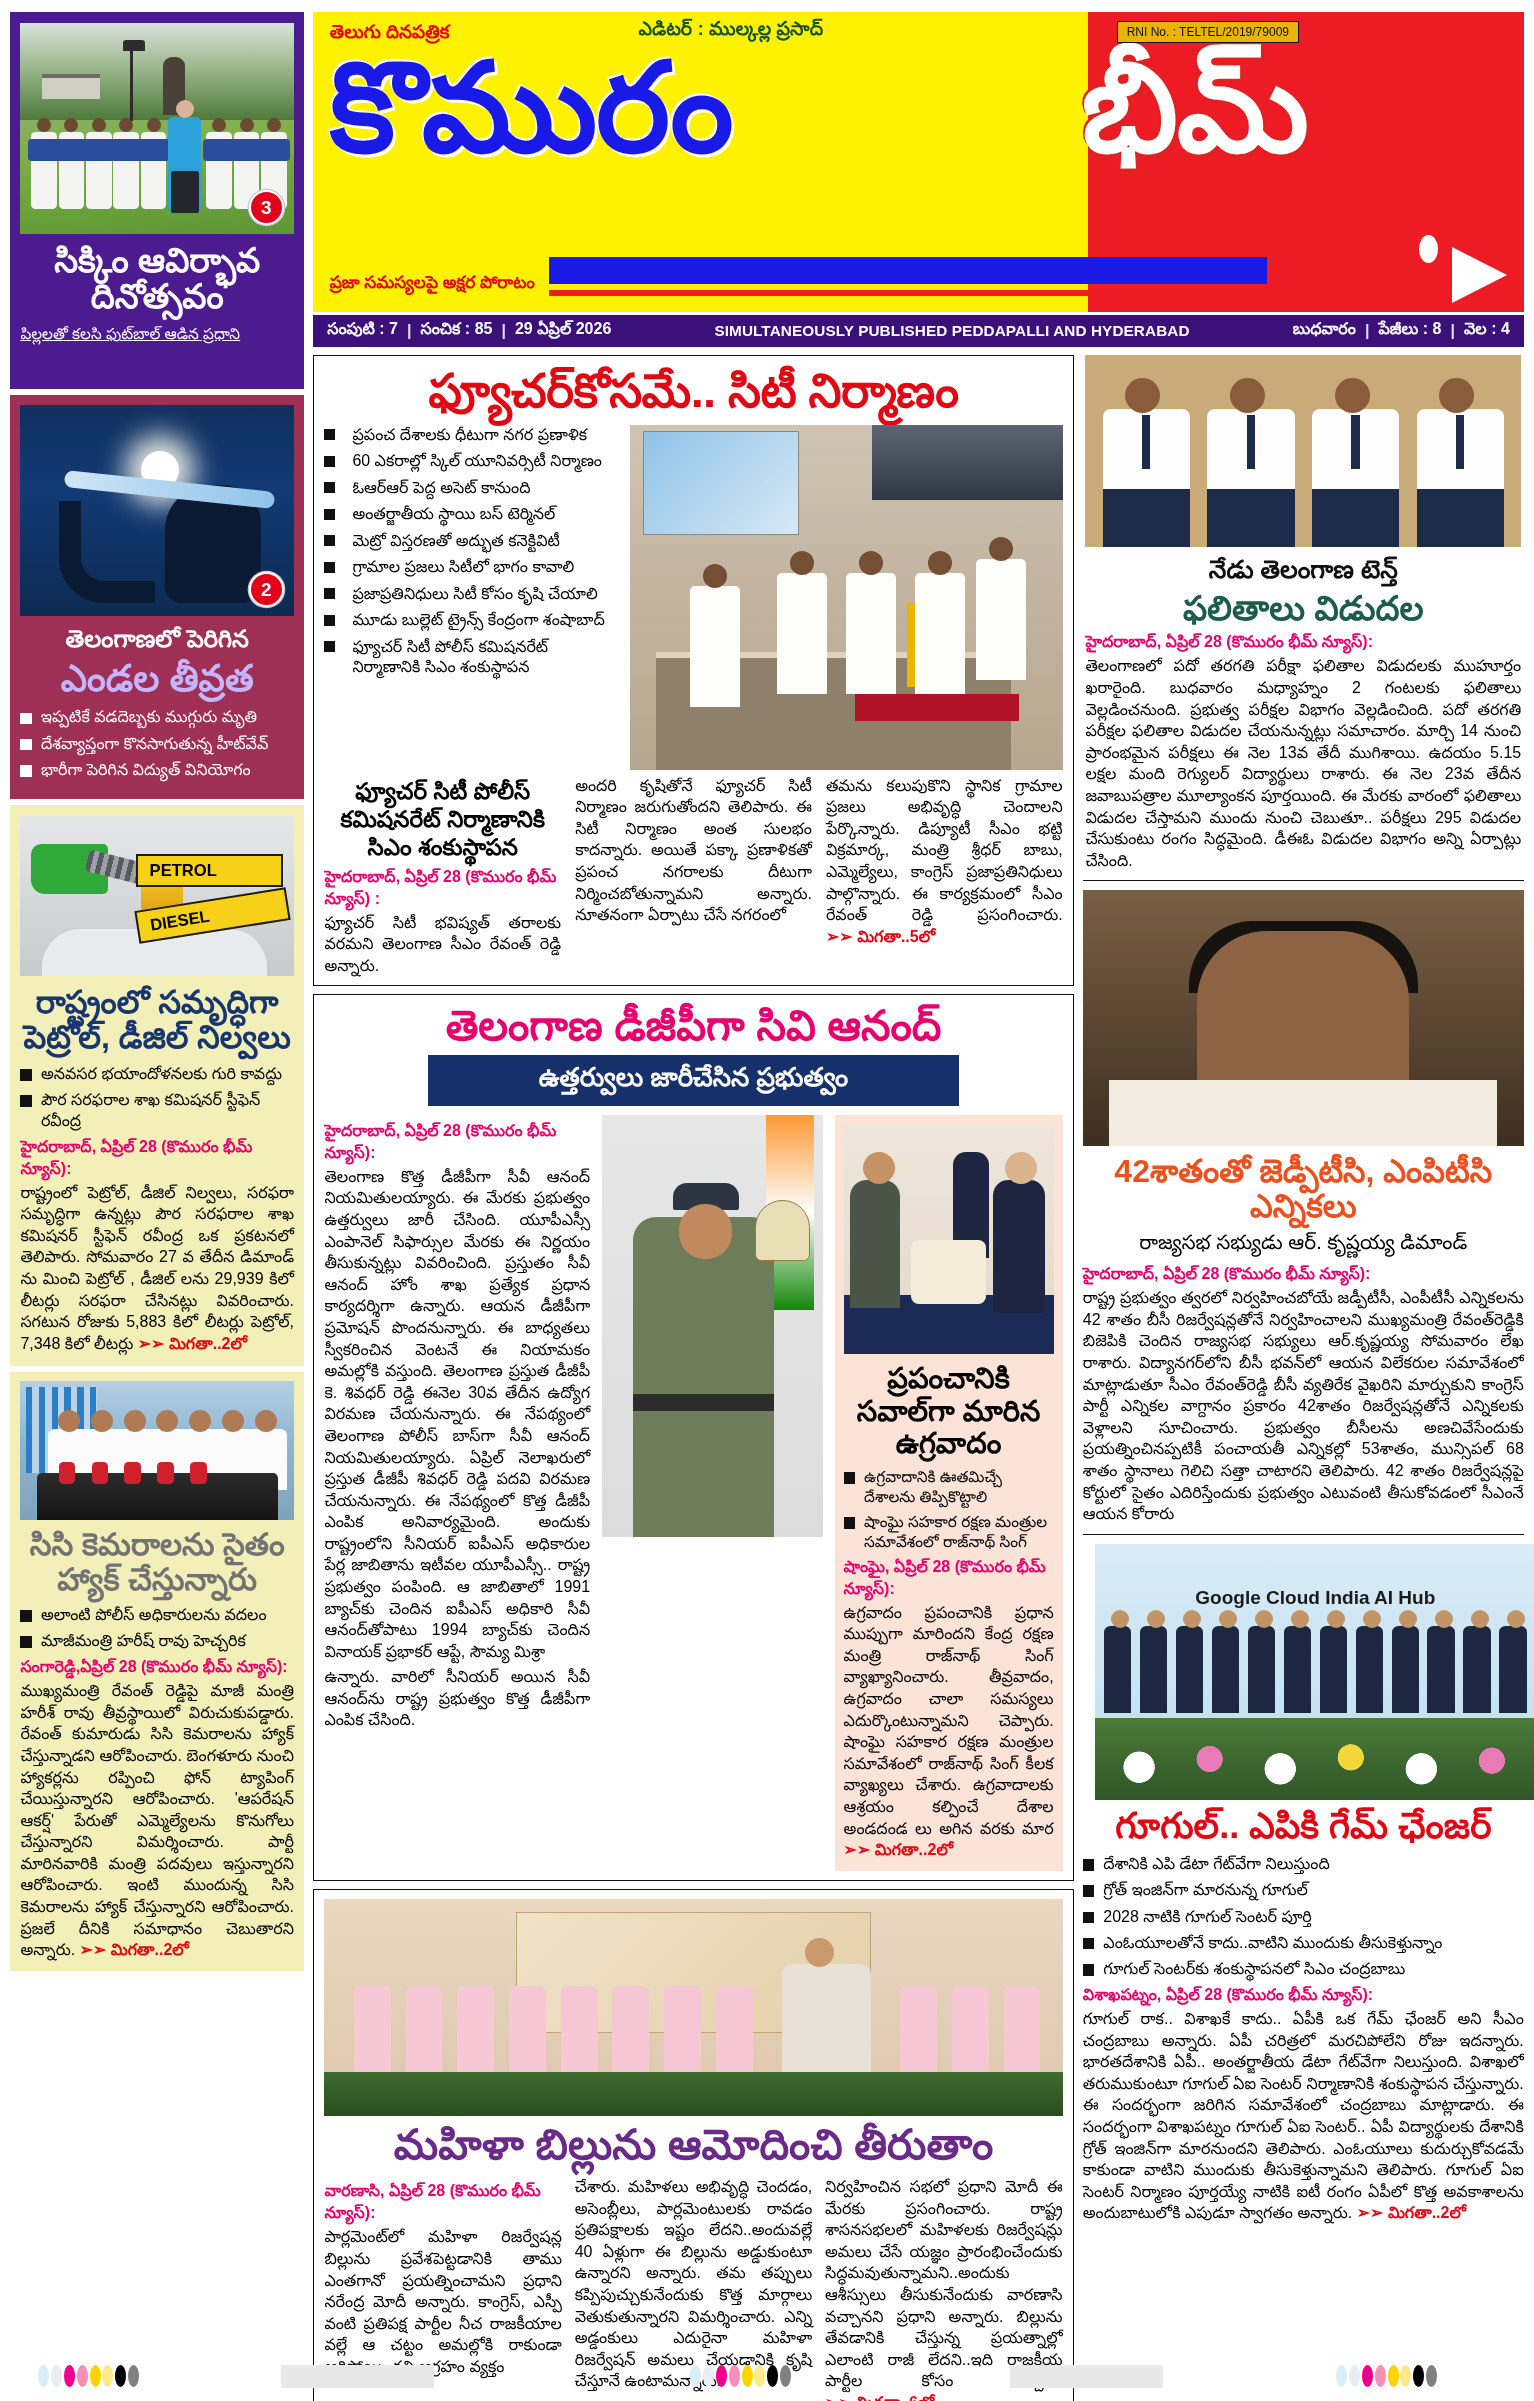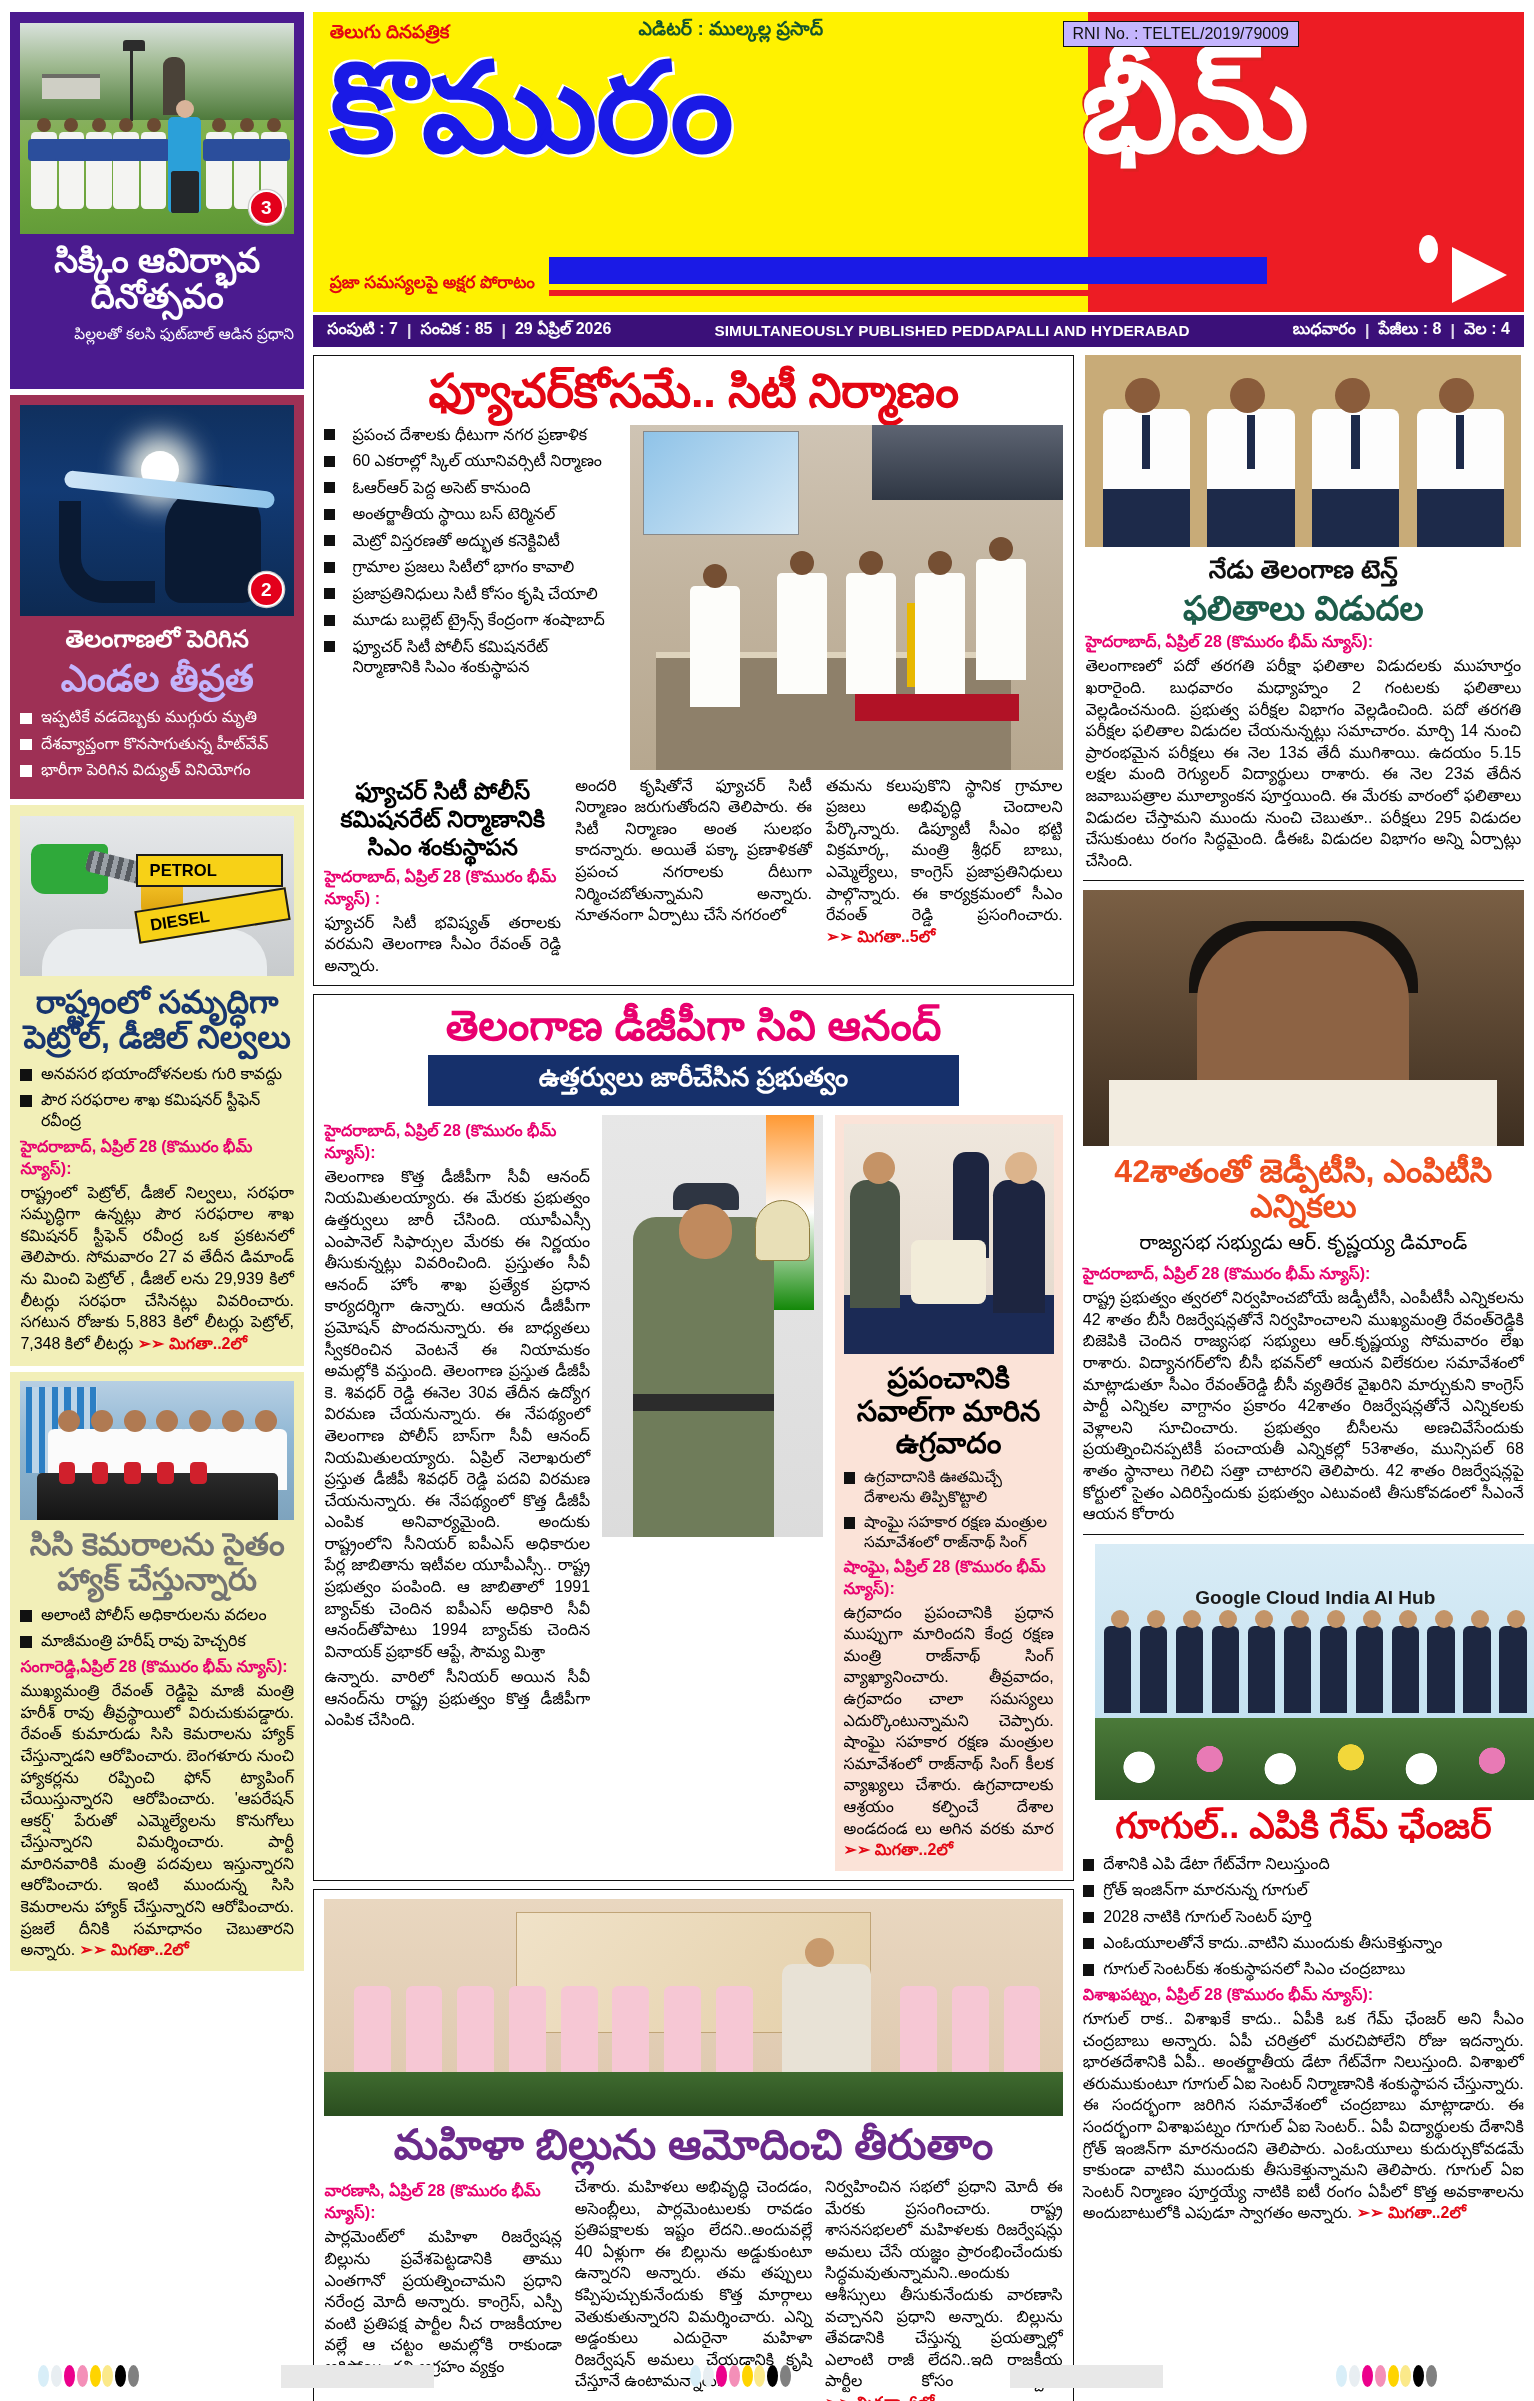--- a/index.html
+++ b/index.html
@@ -37,21 +37,21 @@
   .sikkim-photo .coach::after{content:"";position:absolute;bottom:0;left:2.6px;width:28px;height:42px;background:#23272b;border-radius:2.6px;}
 
   .pagebadge {
     position:absolute; border-radius:50%; background:#e3001b; color:#fff;
     font-weight:700; display:flex; align-items:center; justify-content:center;
     border:2.6px solid #ffffff; box-shadow:0 0 0 1.3px #c9c9c9;
   }
   .sikkim-badge { width:35px; height:35px; right:10.2px; bottom:9px; font-size:19px; }
 
   .sikkim-title { color:#fff; font-size:34px; line-height:1.08; font-weight:700; text-align:center; margin-top:7.7px; }
-  .sikkim-sub { color:#fff; font-size:15.3px; text-align:right; margin-top:9px; line-height:1.25; }
+  .sikkim-sub { color:#fff; font-size:15.3px; text-align:left; margin-top:9px; line-height:1.25;text-decoration:underline; }
 
   .heat-box { background:#9e3055; padding:10.2px 10.2px 12.8px 10.2px; margin-top:6.4px; }
   .heat-photo { height:211px; width:100%; position:relative; overflow:hidden;
     background: linear-gradient(180deg,#10305e 0%,#123a74 40%,#0d2a52 100%); }
   .heat-photo .sun { position:absolute; top:22%; left:44%; width:38px; height:38px; border-radius:50%;
     background:#fff; box-shadow:0 0 27px 16.6px rgba(255,255,240,.85); }
   .heat-photo .head { position:absolute; right:12%; bottom:6%; width:96px; height:118px; background:#0a1a33; border-radius:45px 38px 19px 16.6px; }
   .heat-photo .arm { position:absolute; left:14%; bottom:6%; width:96px; height:102px; border-left:22px solid #0a1a33; border-bottom:22px solid #0a1a33; border-radius:0 0 0 45px; }
   .heat-photo .stream { position:absolute; left:16%; top:36%; width:211px; height:16.6px; background:linear-gradient(90deg,#cfe5f7,#8fc4ea); border-radius:9px; transform:rotate(6deg); }
   .heat-badge { width:35px; height:35px; right:10.2px; bottom:9px; font-size:19px; }
@@ -87,21 +87,21 @@
   .cc-photo .mic { position:absolute; bottom:36px; width:16.6px; height:22px; background:#d0202c; border-radius:4.5px; }
   .cc-title { color:#737373; font-size:31px; font-weight:700; text-align:center; line-height:1.12; margin-top:7.7px; }
 
   
   .nameplate-wrap { flex:1; }
   .nameplate { display:flex; height:300px; position:relative; }
   .np-yellow { flex:0 0 64%; background:#fff200; position:relative; }
   .np-red { flex:1; background:#ed1c24; position:relative; }
   .np-tagtop { position:absolute; top:9px; left:16.6px; color:#e30613; font-size:18.5px; font-weight:700; }
   .np-editor { position:absolute; top:6.4px; left:52%; transform:translateX(-42%); color:#14532d; font-size:19px; font-weight:700; white-space:nowrap;}
-  .np-rni { position:absolute; top:9px; right:-211px; background:#c4b5fd; color:#111; font-size:16px; padding:3.2px 9px; border:0.6px solid #111; white-space:nowrap; z-index:4;}
+  .np-rni { position:absolute; top:9px; right:-211px; background:#eab308; color:#111; font-size:12px; padding:3.2px 9px; border:0.6px solid #111; white-space:nowrap; z-index:4;}
   .np-main {
     position:absolute; top:33px; left:16.6px; font-size:125px; font-weight:700; color:#1a1ae6;
     letter-spacing:-1.3px; line-height:1; text-shadow: 2.6px 2.6px 0 #ffffff, -1.9px -1.9px 0 #ffffff;
   }
   .np-main2 {
     position:absolute; top:33px; left:-6.4px; font-size:125px; font-weight:700; color:#ffffff;
     letter-spacing:-1.3px; line-height:1; text-shadow: 2.6px 2.6px 0 #d22, -1.9px -1.9px 0 #d22;
   }
   .np-tagbottom { position:absolute; bottom:15.3px; left:16.6px; color:#e30613; font-size:17px; font-weight:700; }
   .np-bluebar { position:absolute; bottom:28px; left:236px; width:639px; height:27px; background:#1a1ae6; }

